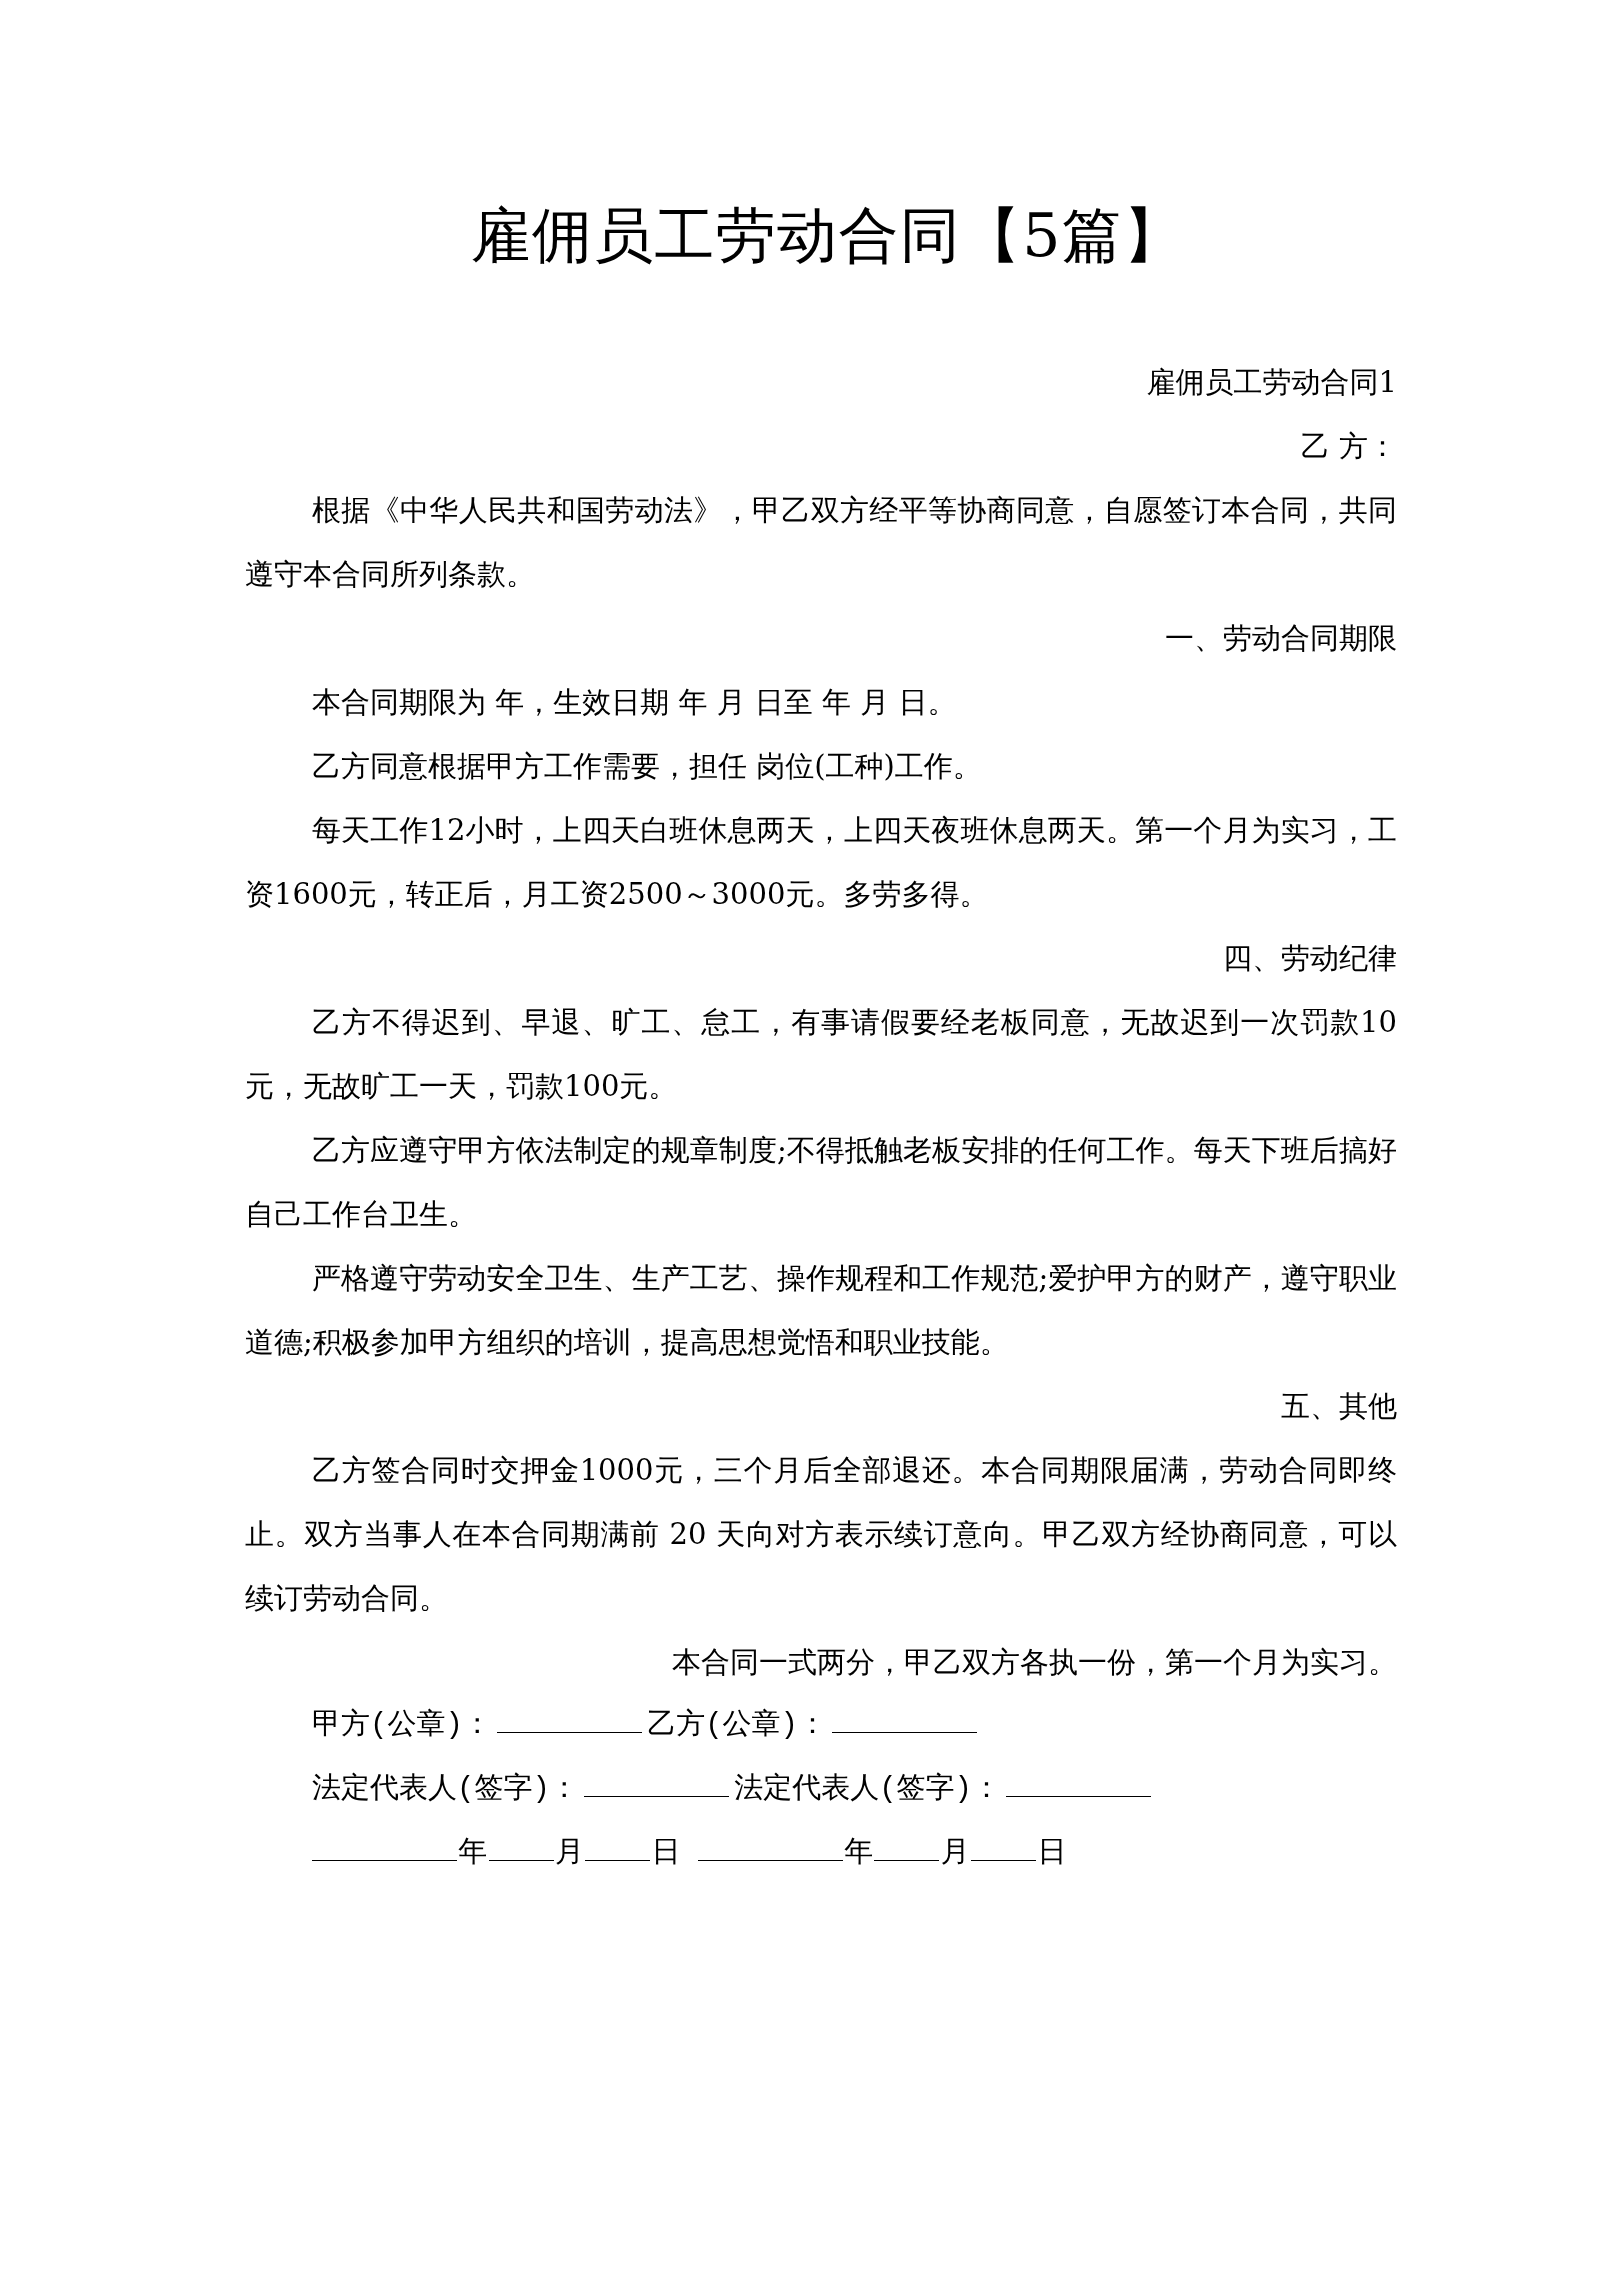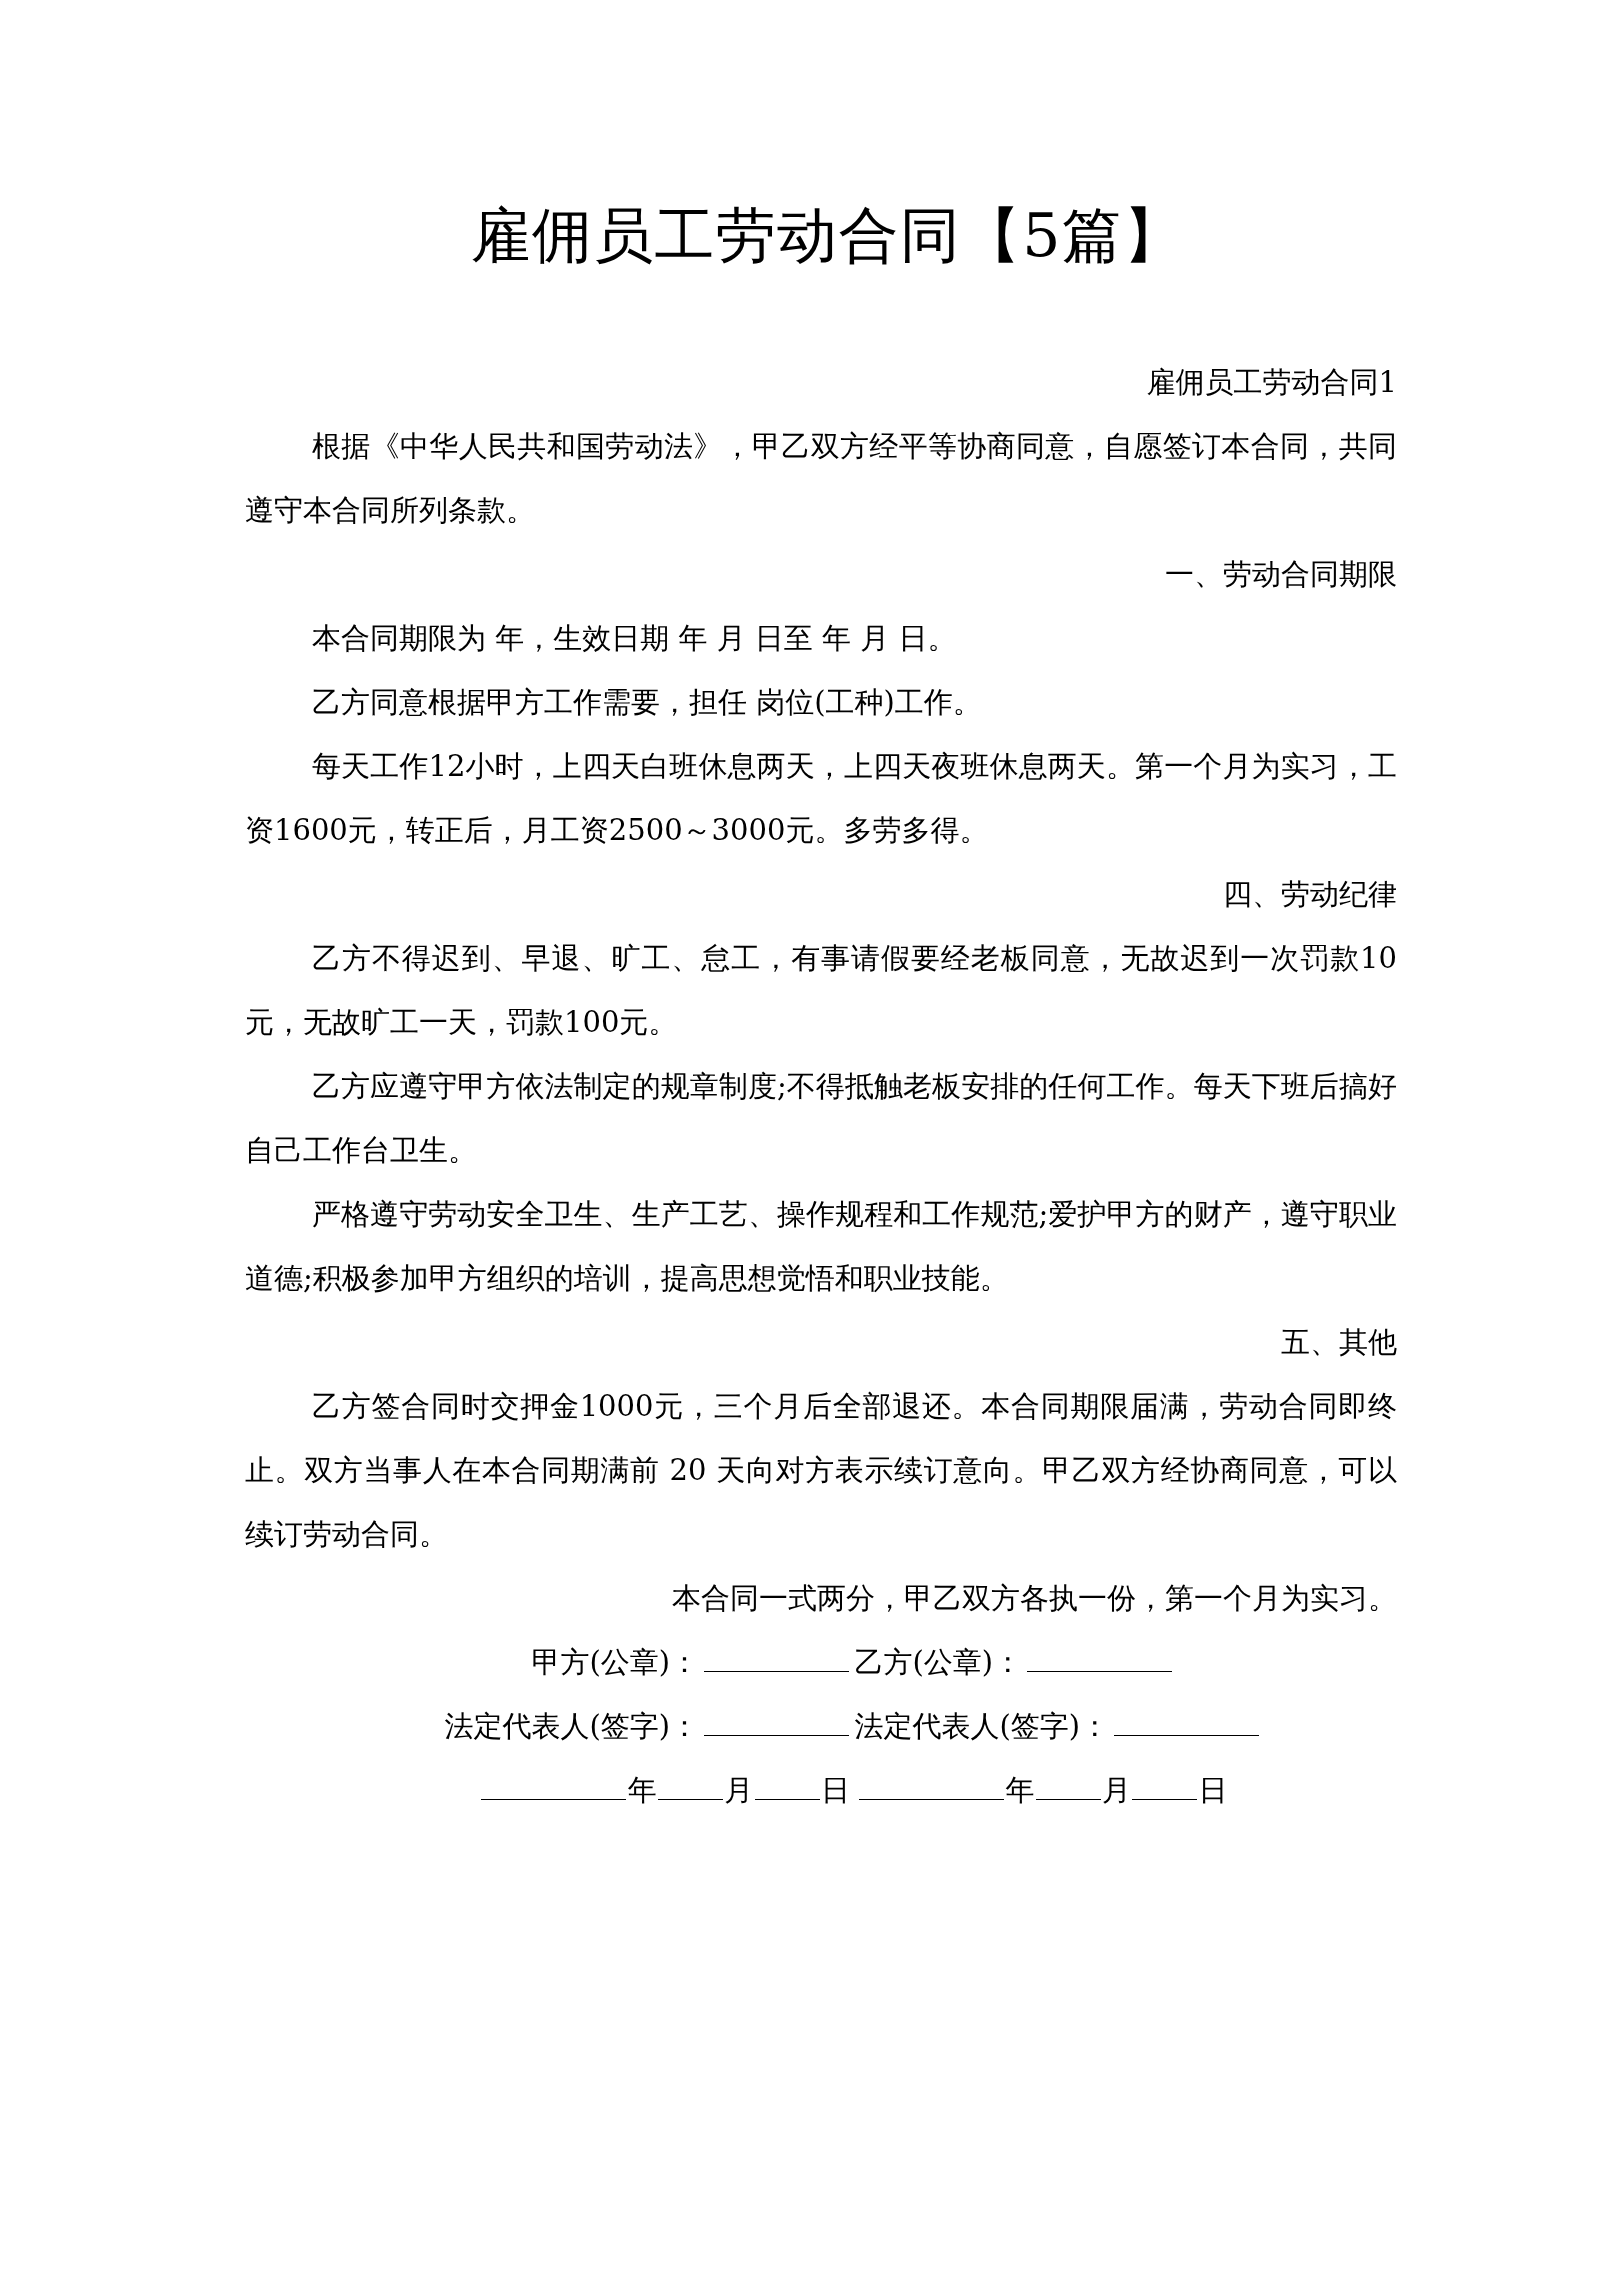--- a/index.html
+++ b/index.html
@@ -48,21 +48,22 @@
       text-indent: 67px;
       text-align: justify;
     }
     .para.short {
       text-align: right;
     }
     .sig-row {
       margin: 0;
       padding-left: 67px;
       white-space: pre;
-      text-align: center;
+      text-align: left;
+      font-family: Liberation Mono, monospace;
     }
     .blank {
       display: inline-block;
       border-bottom: 1.3px solid #000;
       height: 0.7px;
       vertical-align: baseline;
       margin: 0 5.2px;
     }
     .blank.long { width: 145px; }
     .blank.short { width: 65px; margin: 0 1.3px; }
@@ -71,20 +72,21 @@
 </head>
 <body>
 
 <div class="page">
 
   <h1 class="doc-title">雇佣员工劳动合同【5篇】</h1>
 
   <div class="body-text">
 
     <p class="para short">雇佣员工劳动合同1</p>
+    <p class="para short">乙 方：</p>
     <p class="para">根据《中华人民共和国劳动法》，甲乙双方经平等协商同意，自愿签订本合同，共同遵守本合同所列条款。</p>
 
     <p class="para short">一、劳动合同期限</p>
     <p class="para">本合同期限为 年，生效日期 年 月 日至 年 月 日。</p>
 
     <p class="para">乙方同意根据甲方工作需要，担任 岗位(工种)工作。</p>
 
     <p class="para">每天工作12小时，上四天白班休息两天，上四天夜班休息两天。第一个月为实习，工资1600元，转正后，月工资2500～3000元。多劳多得。</p>
 
     <p class="para short">四、劳动纪律</p>

